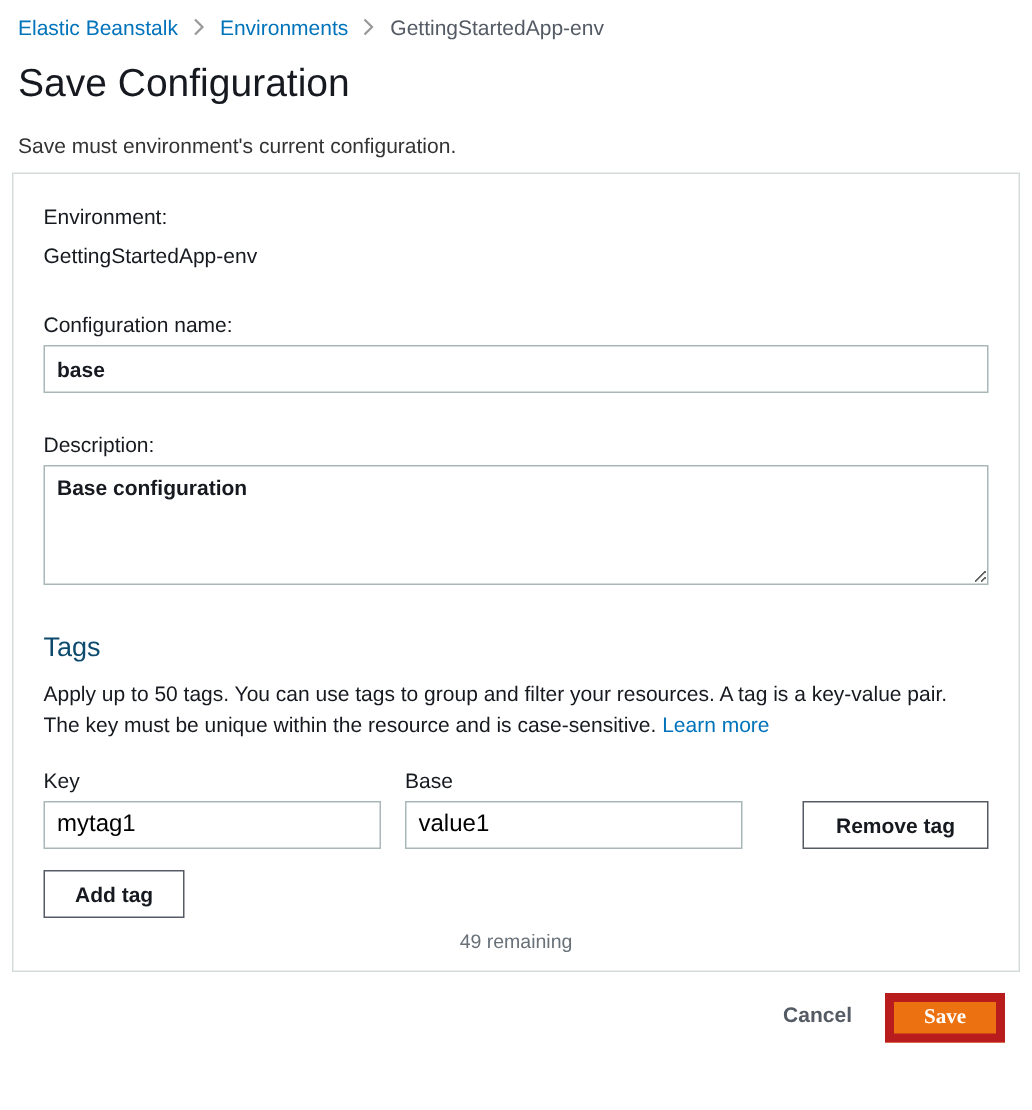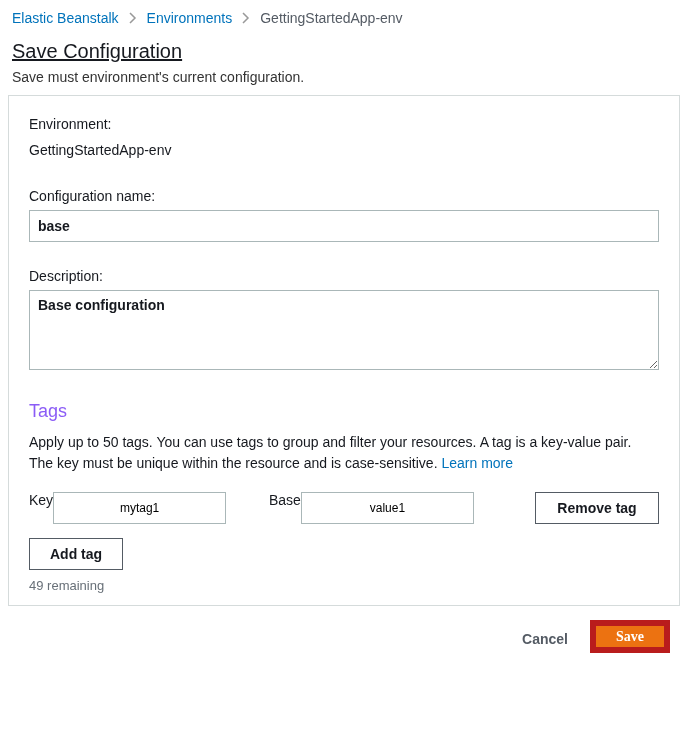--- a/index.html
+++ b/index.html
@@ -17,25 +17,24 @@
     align-items: center;
     gap: 10px;
     padding: 2px 0 12px 4px;
     font-size: 14px;
   }
   .breadcrumb a { color: #0073bb; text-decoration: none; cursor: pointer; }
   .breadcrumb .current { color: #545b64; }
   .breadcrumb .sep { color: #999; }
   .breadcrumb .sep svg { display: block; }
   h1.title {
-    font-size: 20px;
+    font-size: 26px;
     font-weight: 400;
-    margin: 2px 0 6px 4px;
-    color: #16191f;
-    text-decoration: underline;
+    margin: 2px 0 18px 4px;
+    color: #16191f;
   }
   .subtitle {
     margin: 0 0 10px 4px;
     color: #333;
     font-size: 14px;
   }
   .panel {
     border: 1px solid #d5dbdb;
     padding: 20px 20px 12px 20px;
     margin: 0 0 12px 0;
@@ -60,40 +59,39 @@
     background: #fff;
     font-weight: bold;
   }
   .input { height: 32px; }
   .textarea { height: 80px; resize: both; }
   .section-space { height: 26px; }
   h2.tags-title {
     font-size: 18px;
     font-weight: 400;
     margin: 28px 0 10px 0;
-    color: #8b5cf6;
+    color: #0c4a6e;
   }
   .tags-desc { color: #16191f; line-height: 1.5; margin-bottom: 18px; }
   .tags-desc a { color: #0073bb; text-decoration: none; cursor: pointer; }
   .tag-row {
     display: flex;
     align-items: flex-end;
     gap: 16px;
     margin-bottom: 14px;
   }
-  .tag-col { display: flex; flex-direction: row; }
+  .tag-col { display: flex; flex-direction: column; }
   .tag-col.key, .tag-col.value { flex: 0 0 224px; }
   .tag-col .field-label { margin-bottom: 6px; }
   .tag-input {
     border: 1px solid #aab7b8;
     padding: 6px 8px;
-    font-size: 12px;
+    font-size: 16px;
     height: 32px;
     background: #fff;
-    text-align: center;
   }
   .btn {
     display: inline-flex;
     align-items: center;
     justify-content: center;
     height: 32px;
     padding: 0 20px;
     border: 1px solid #545b64;
     background: #fff;
     color: #16191f;
@@ -102,25 +100,26 @@
     cursor: pointer;
     font-family: inherit;
     white-space: nowrap;
   }
   .btn.remove { width: 124px; padding: 0; text-align: right; }
   .btn.add { padding: 0 20px; }
   .remaining {
     margin-top: 8px;
     color: #687078;
     font-size: 13px;
+    text-align: center;
   }
   .footer {
     display: flex;
     justify-content: flex-end;
-    align-items: flex-end;
+    align-items: flex-start;
     gap: 18px;
     padding: 2px 10px 4px 0;
   }
   .btn-cancel {
     background: transparent;
     border: none;
     color: #545b64;
     font-weight: 700;
     font-size: 14px;
     cursor: pointer;

